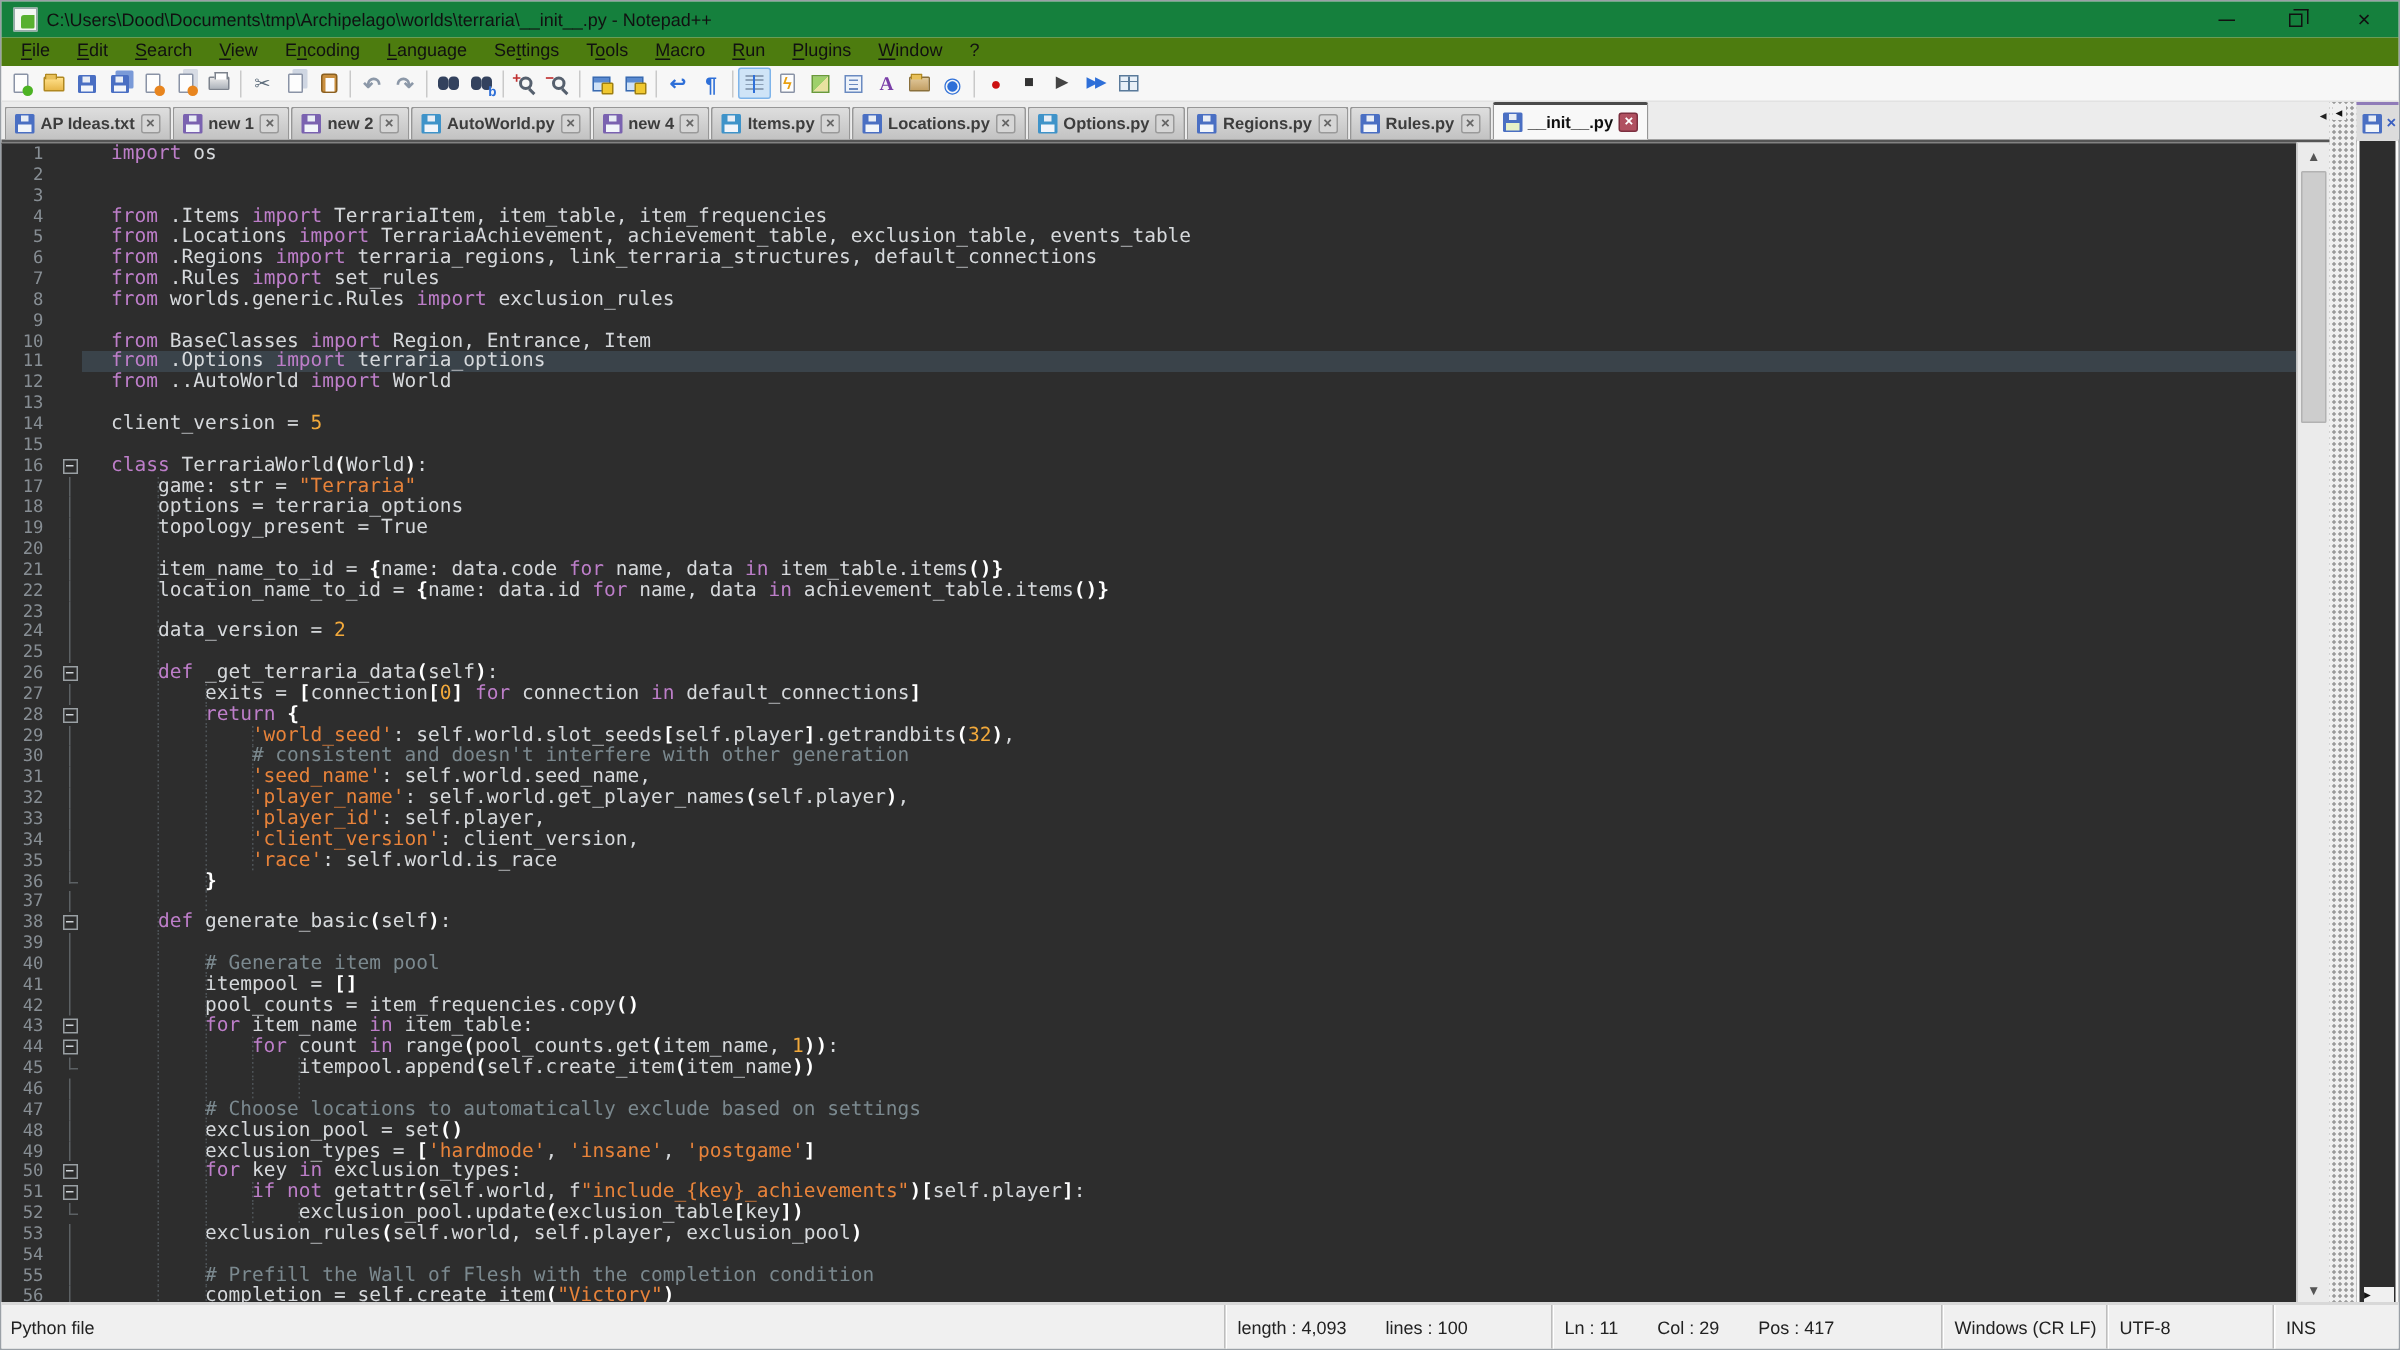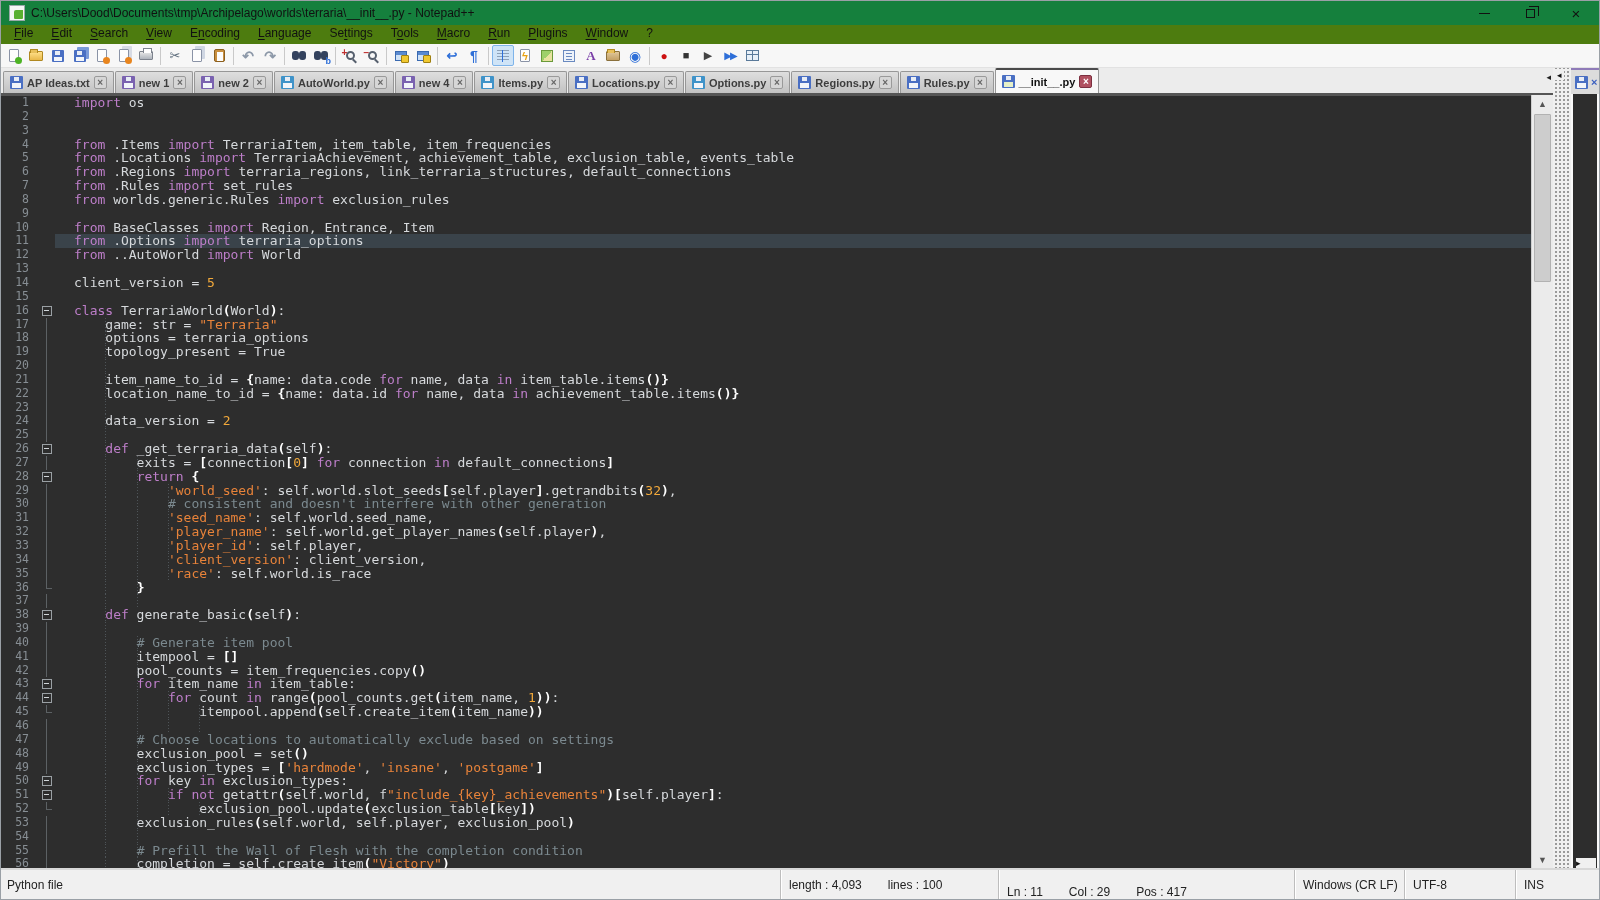--- a/index.html
+++ b/index.html
@@ -415,21 +415,21 @@
     </div>
     <div class="sliver-body"></div>
   </div>
 
   <div class="statusbar">
     <div class="sb-seg sb-doctype">Python file</div>
     <div class="sb-seg" style="width:218px;">
       <span>length : 4,093</span>
       <span>lines : 100</span>
     </div>
-    <div class="sb-seg" style="width:296px;align-items:flex-end;">
+    <div class="sb-seg" style="width:260px;">
       <span>Ln : 11</span>
       <span>Col : 29</span>
       <span>Pos : 417</span>
     </div>
     <div class="sb-seg" style="width:110px;">Windows (CR LF)</div>
     <div class="sb-seg" style="width:111px;">UTF-8</div>
     <div class="sb-seg" style="width:84px;">INS</div>
   </div>
 
 </div>

